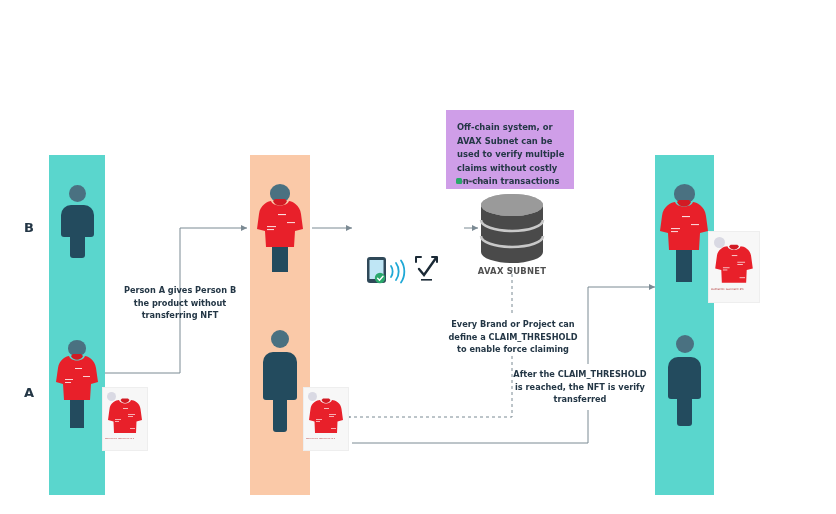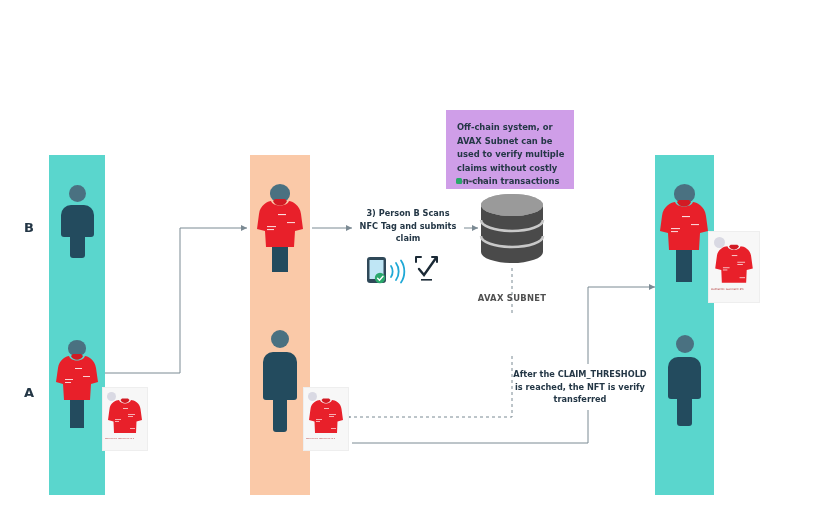--- a/index.html
+++ b/index.html
@@ -306,21 +306,22 @@
   </div>
 
   <div class="note" style="left:446px;top:110px;width:128px;height:79px;">
     <div class="txt">Off-chain system, or AVAX Subnet can be used to verify multiple claims without costly on-chain transactions</div>
     <div class="brand">
       <span class="bdot"></span>
       <span class="blbl">Cairo Cloud</span>
     </div>
   </div>
 
-
-  <div class="flowtext" style="left:356px;top:207px;width:104px;">3) Person B Scans NFC Tag and submits claim</div>
-
+  <div class="flowtext" style="left:120px;top:284px;width:120px;">Person A gives Person B the product without transferring NFT</div>
+
+
+  <div class="flowtext" style="left:444px;top:318px;width:138px;">Every Brand or Project can define a CLAIM_THRESHOLD to enable force claiming</div>
 
   <div class="flowtext" style="left:512px;top:368px;width:136px;">After the CLAIM_THRESHOLD is reached, the NFT is verify transferred</div>
 
-  <div class="dblabel" style="left:462px;top:266px;width:100px;margin-top:27px;">AVAX SUBNET</div>
+  <div class="dblabel" style="left:462px;top:266px;width:100px;">AVAX SUBNET</div>
 
 </div>
 
 </body></html>

